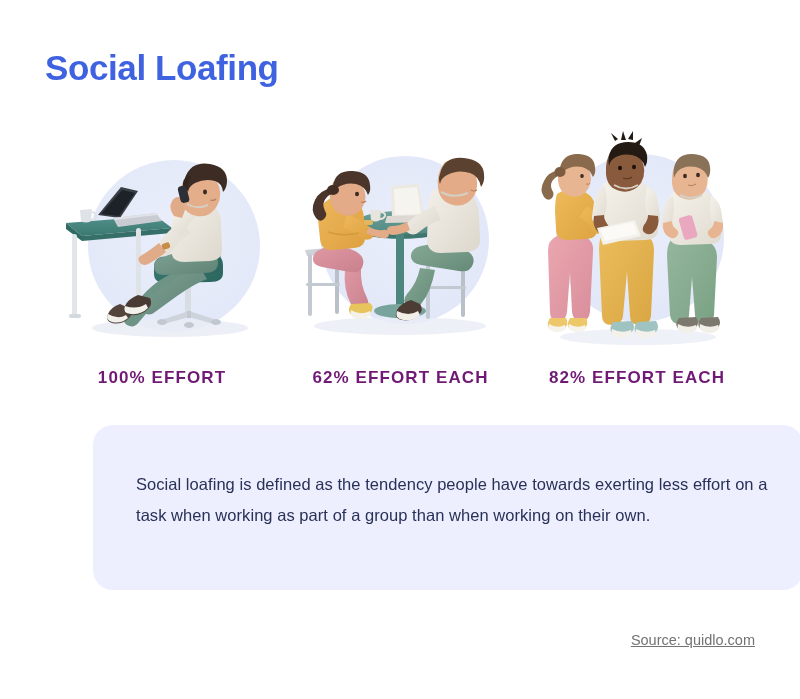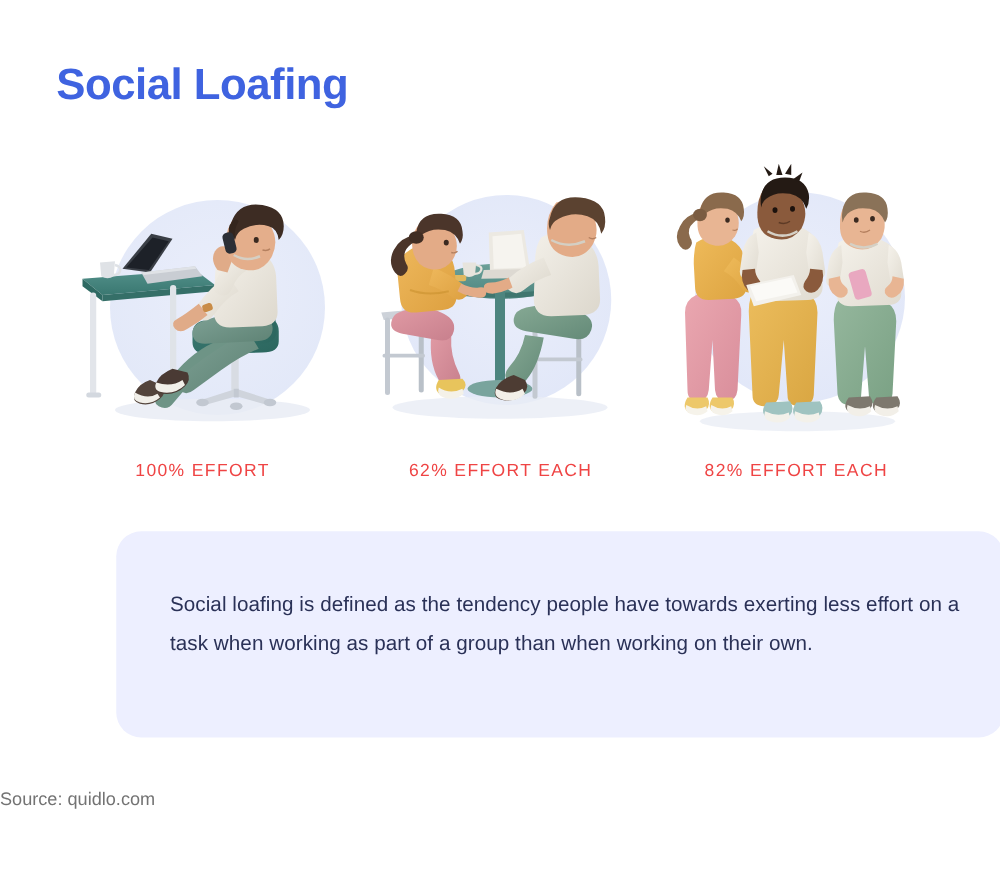--- a/index.html
+++ b/index.html
@@ -19,40 +19,40 @@
   .panels{position:absolute;left:0;top:128px;width:800px;height:225px;}
   .panel{position:absolute;top:0;height:225px;}
   .panel-1{left:58px;width:230px;}
   .panel-2{left:295px;width:215px;}
   .panel-3{left:535px;width:210px;}
   .panel svg{display:block;width:100%;height:100%;}
 
   .captions{position:absolute;left:0;top:368px;width:800px;height:22px;}
   .caption{
     position:absolute;top:0;
-    font-size:14px;font-weight:normal;color:#ef4444;
+    font-size:17px;font-weight:bold;color:#701a75;
     letter-spacing:1.1px;white-space:nowrap;text-align:center;
   }
   .cap-1{left:62px;width:200px;}
   .cap-2{left:298px;width:205px;}
   .cap-3{left:536px;width:202px;}
 
   .callout{
     position:absolute;left:45px;top:425px;width:710px;height:165px;
     background:#edefff;border-radius:20px;margin-left:48px;
   }
   .callout-text{
     position:absolute;left:43px;top:44px;width:632px;
     font-size:16.5px;color:#2a3157;line-height:31px;
     letter-spacing:0.05px;
   }
 
   .source{
     position:absolute;left:0;top:632px;width:755px;
-    font-size:14.5px;color:#737373;
+    text-align:right;font-size:14.5px;color:#737373;text-decoration:underline;
   }
 </style>
 </head>
 <body>
 
 <div class="page">
 
   <div class="title">Social Loafing</div>
 
   <div class="panels">

